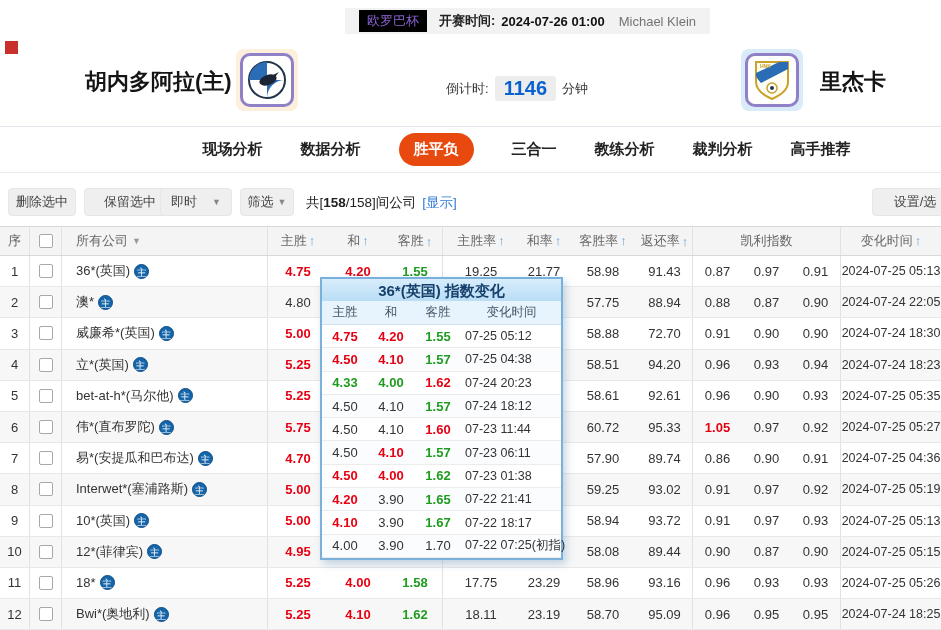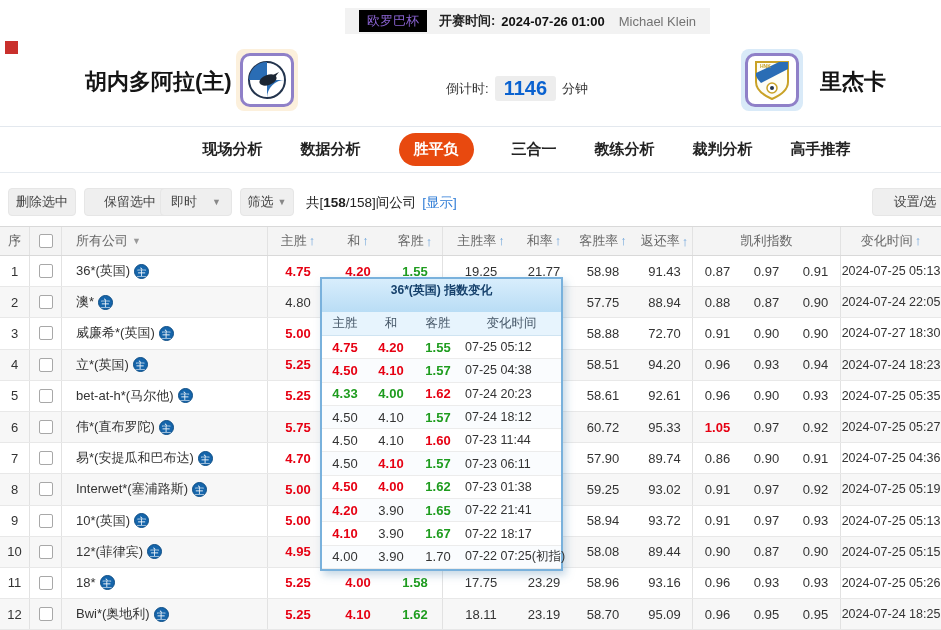--- a/index.html
+++ b/index.html
@@ -74,21 +74,21 @@
   .v-black { color:#333; }
   .badge-zhu { display:inline-block; width:15px; height:15px; line-height:15px; margin-left:4px;
     background:#1565ab; border:1px solid #0d4d85; border-radius:50%; color:#fff;
     font-size:10px; text-align:center; vertical-align:-2px; }
   .time-cell { font-size:12.5px; color:#333; }
   .odds-cell { cursor:pointer; }
 
   
   #popup { left:320px; top:277px; width:243px; background:#fff; border:2px solid #79b1dc;
     box-shadow:3px 4px 8px rgba(90,140,180,0.35); z-index:10; }
-  #popup-title { height:33px; line-height:23px; text-align:center; font-size:12px; font-weight:700;
+  #popup-title { height:22px; line-height:23px; text-align:center; font-size:15px; font-weight:700;
     color:#15406b; background:linear-gradient(#d8edfc,#b9ddf5); }
   .prow { display:grid; grid-template-columns:46px 46px 48px 1fr; align-items:center;
     height:23.3px; font-size:13px; border-bottom:1px solid #ececec; }
   .prow:nth-child(even) { background:#fafcfe; }
   #popup-head { height:24px; background:#e7f4fd; color:#445566; font-size:12.5px;
     border-bottom:1px solid #cfe4f2; }
   .pcell { text-align:center; white-space:nowrap; }
   .pcell.ptime { text-align:left; padding-left:3px; font-size:12.5px; color:#333; }
 </style>
 </head>
@@ -263,21 +263,21 @@
           </div>
           <div class="cell"></div>
           <div class="cell"></div>
           <div class="cell">58.88</div>
           <div class="cell bR">72.70</div>
           <div class="cell"><span class="v-black">0.91</span></div>
           <div class="cell"><span class="v-black">0.90</span></div>
           <div class="cell bR">
             <span class="v-black">0.90</span>
           </div>
-          <div class="cell time-cell">2024-07-27 18:30</div>
+          <div class="cell time-cell">2024-07-24 18:30</div>
         </div>
         <div class="trow">
           <div class="cell bR">4</div>
           <div class="cell bR">
             <span class="chk"></span>
           </div>
           <div class="cell bR left">
             <span>立*(英国)</span>
             <span class="badge-zhu">主</span>
           </div>

